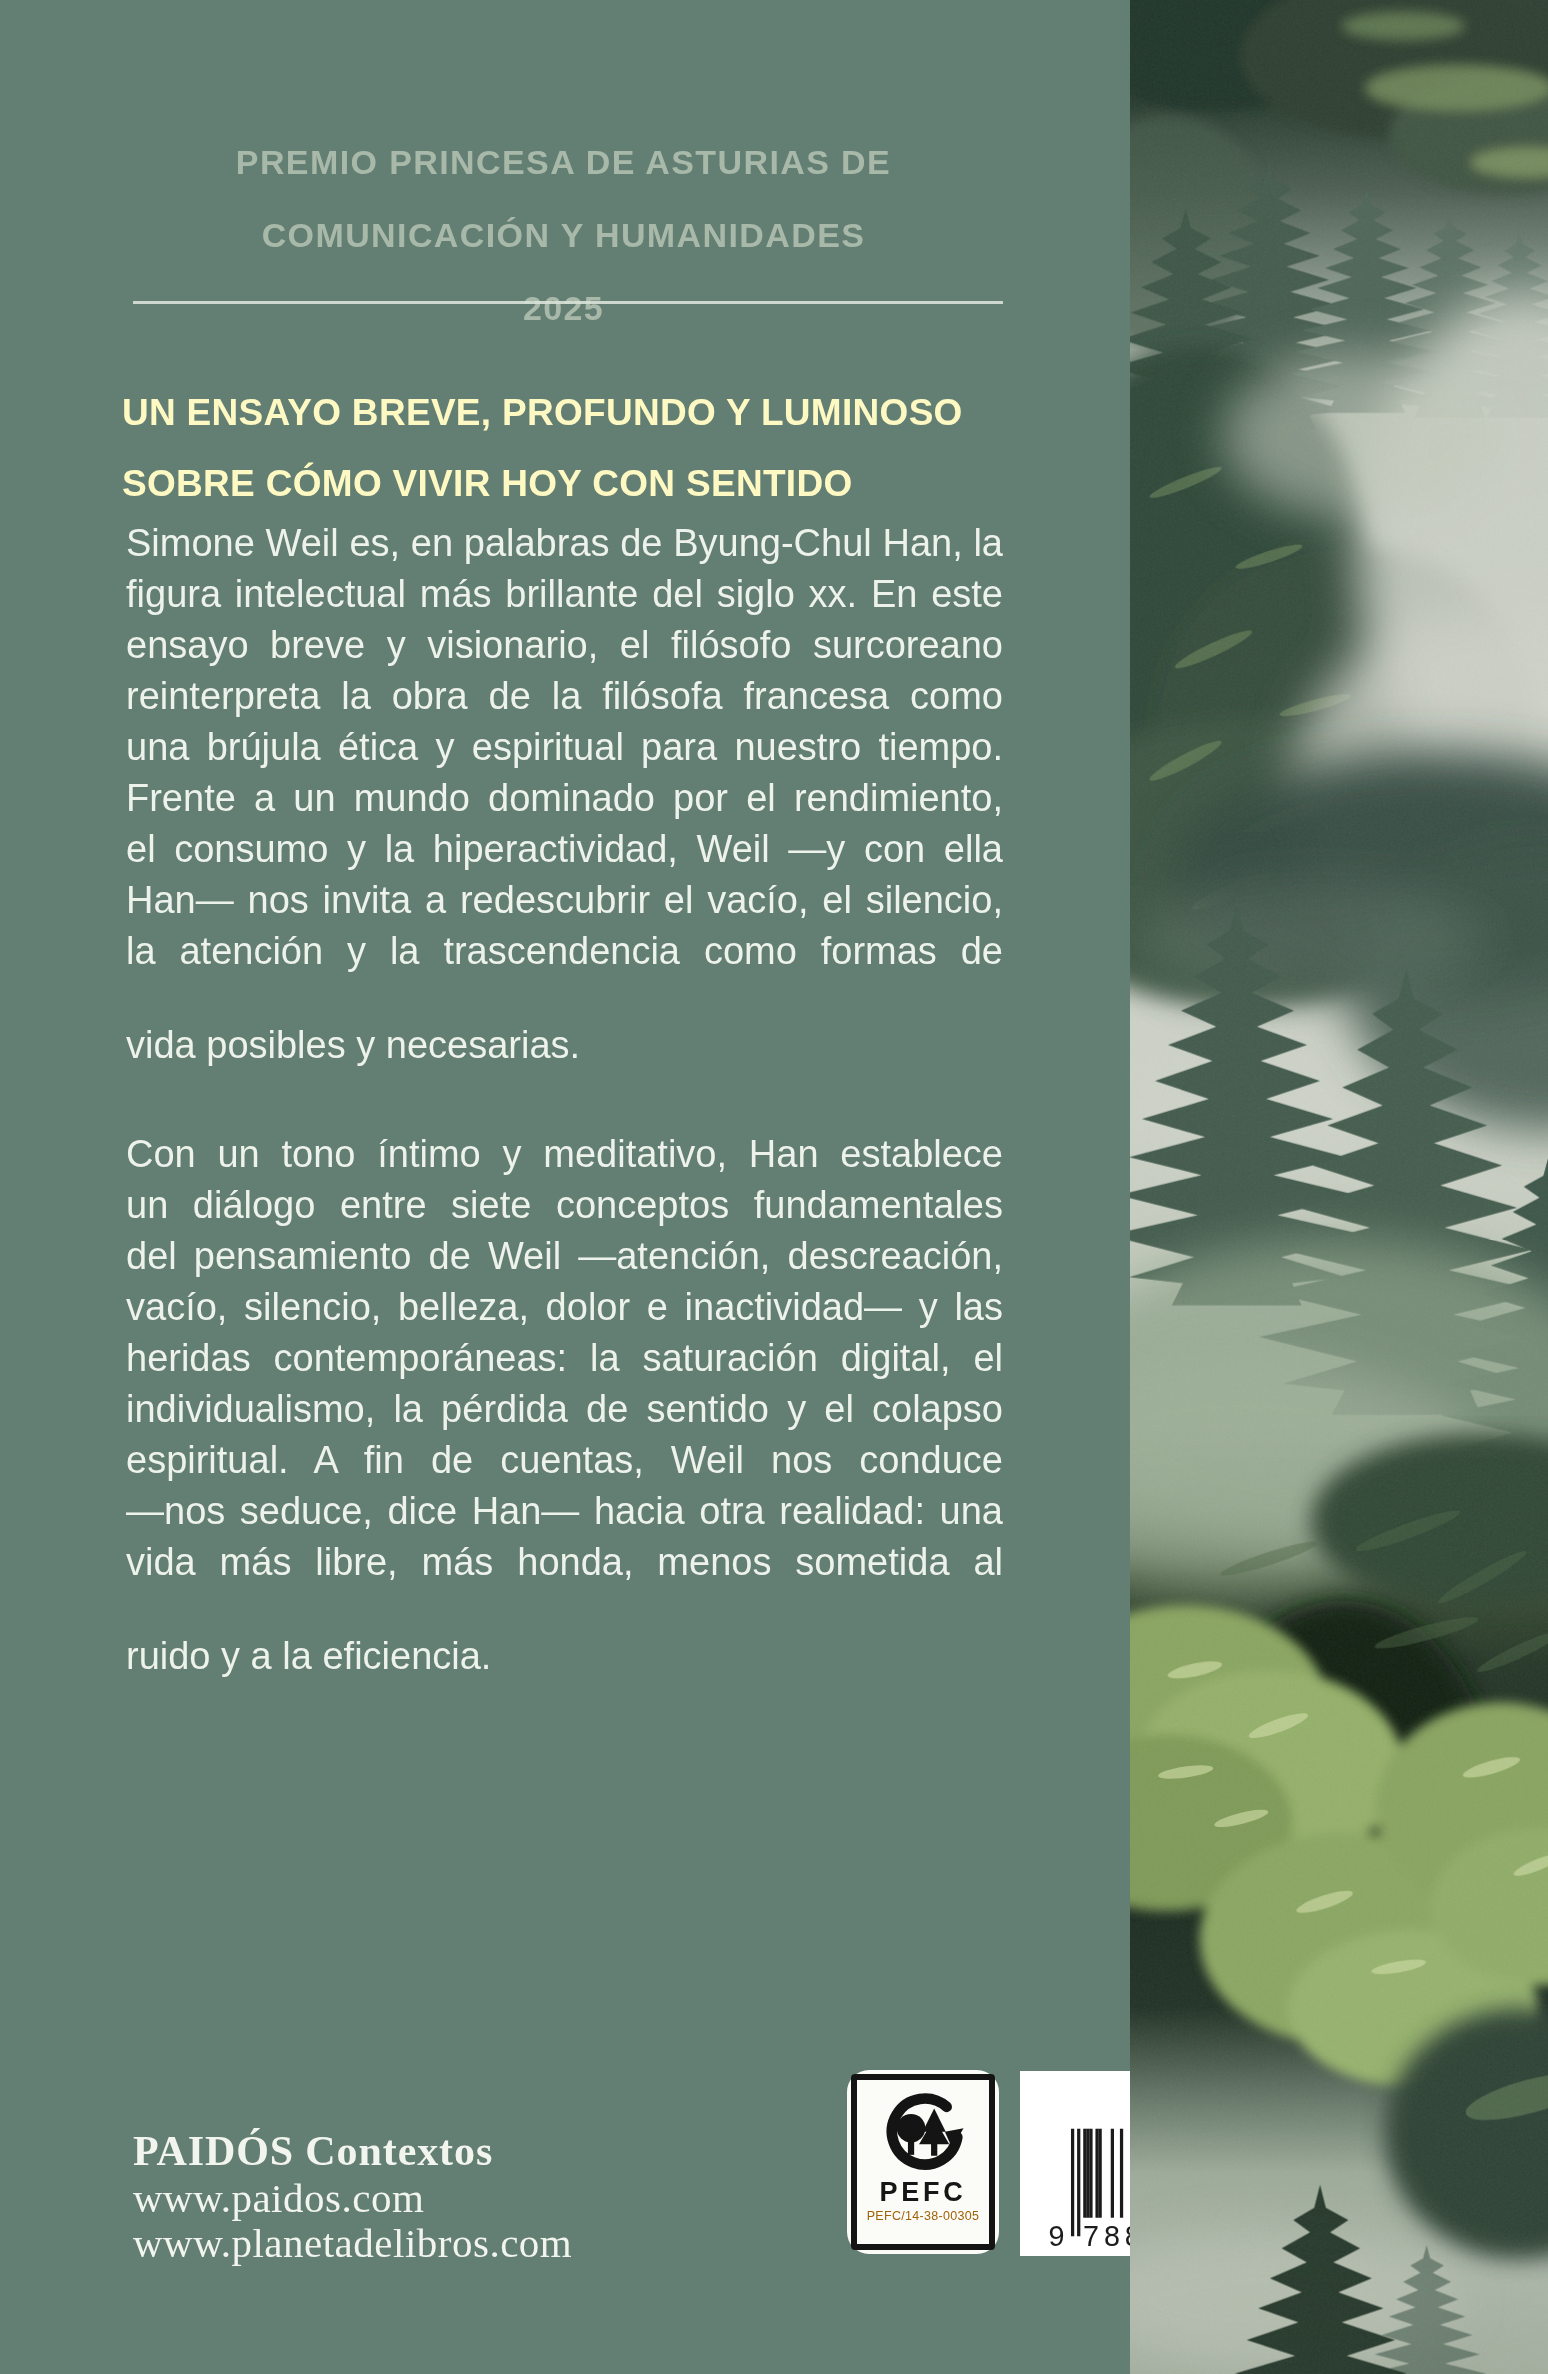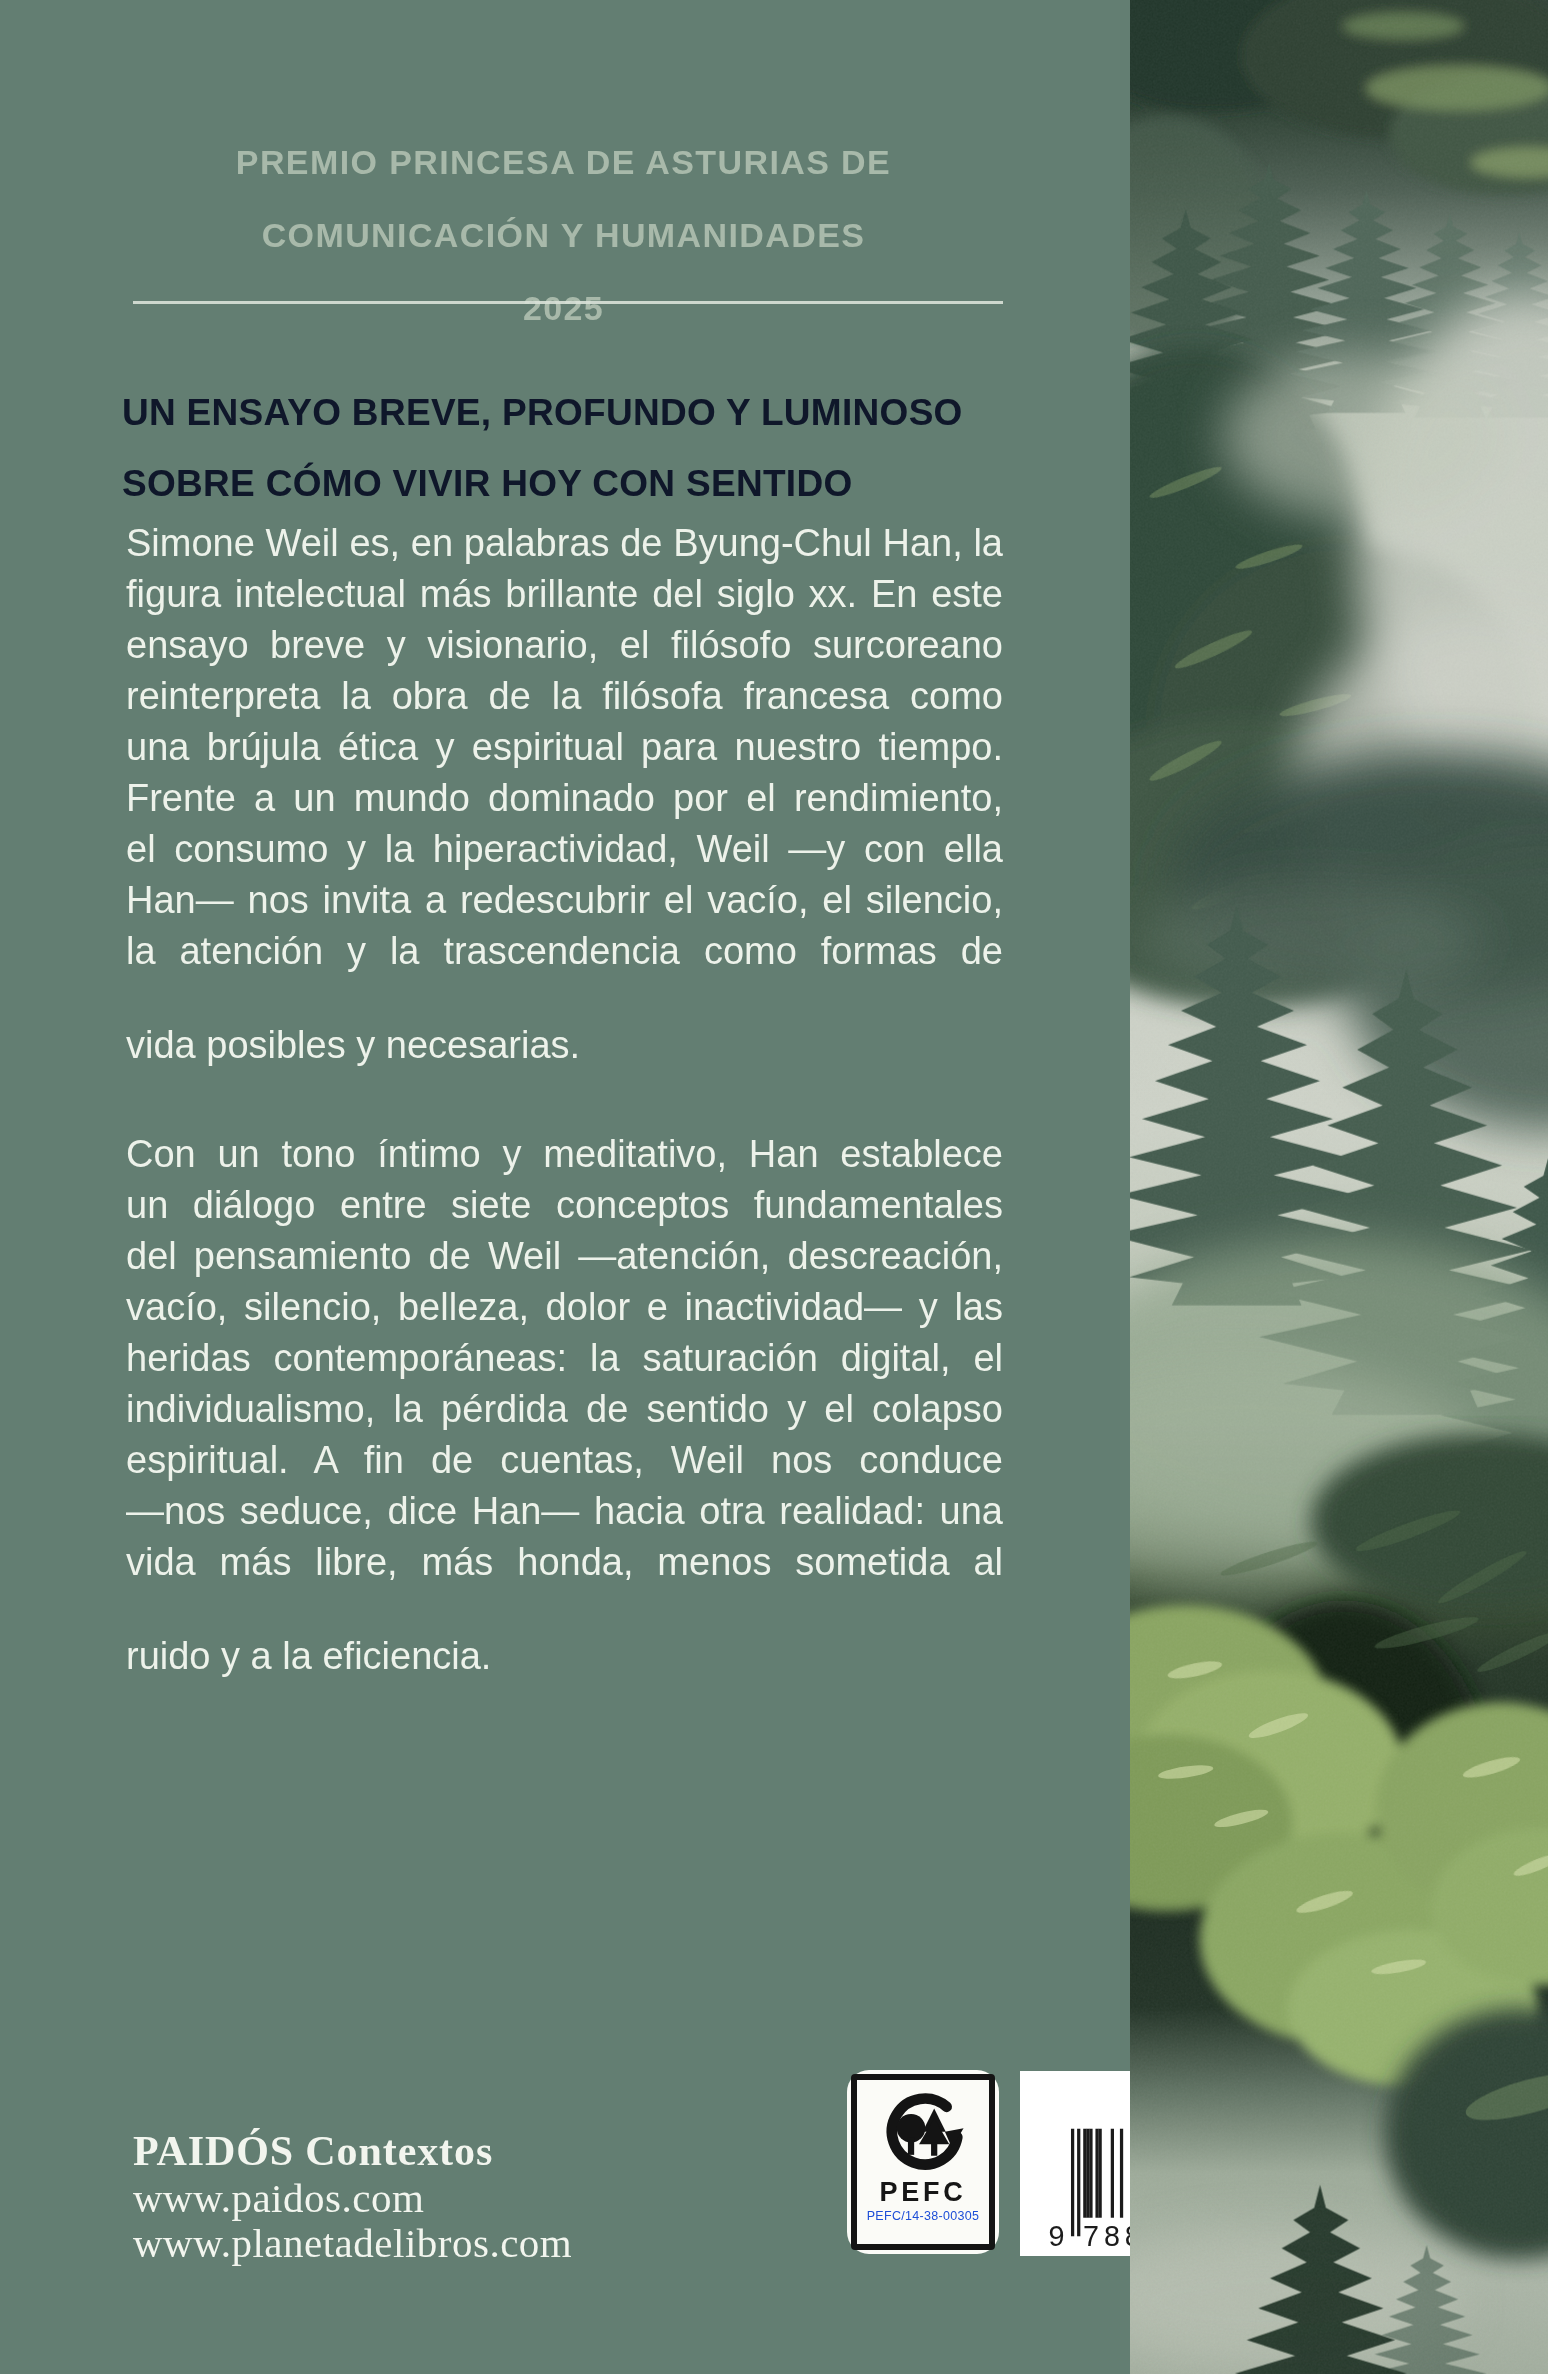--- a/index.html
+++ b/index.html
@@ -13,21 +13,21 @@
     position:absolute;left:125px;top:112px;width:877px;
     text-align:center;color:#a8b9aa;font-weight:bold;
     font-size:34px;line-height:45px;letter-spacing:1.4px;
   }
   .rule{
     position:absolute;left:133px;top:301px;width:870px;height:2.8px;
     background:#d9e2d8;opacity:.9;
   }
   .headline{
     position:absolute;left:122px;top:363px;width:895px;
-    color:#0f172a;font-weight:bold;font-size:37px;line-height:43px;letter-spacing:0.3px;
+    color:#fef9c3;font-weight:bold;font-size:37px;line-height:43px;letter-spacing:0.3px;
   }
   .body-copy{
     position:absolute;left:126px;top:518px;width:877px;
     color:#edf2ea;font-size:38px;line-height:51px;
   }
   .jpara{margin:0 0 58px 0;}
   .jpara .line{text-align:justify;text-align-last:justify;white-space:nowrap;}
   .jpara .line.last{text-align-last:left;margin-top:43px;}
   .award .line,.headline .line{white-space:nowrap;margin-top:28px;}
   .award .line{text-align:center;}
@@ -42,21 +42,21 @@
     position:absolute;left:847px;top:2070px;width:152px;height:184px;
     background:#fbfbf7;border-radius:22px;box-sizing:border-box;
   }
   .pefc-frame{
     position:absolute;left:3.7px;top:3.7px;right:3.7px;bottom:3.7px;
     border:6.5px solid #141414;border-radius:4px;
     display:flex;flex-direction:column;align-items:center;justify-content:flex-start;
     padding-top:9.3px;box-sizing:border-box;
   }
   .pefc-label{font-weight:bold;font-size:27px;letter-spacing:3.7px;color:#161616;line-height:28px;}
-  .pefc-cert{font-size:12.5px;color:#1d4ed8;letter-spacing:0.3px;margin-top:2.8px;}
+  .pefc-cert{font-size:12.5px;color:#a16207;letter-spacing:0.3px;margin-top:2.8px;}
   
   .barcode-box{
     position:absolute;left:1020px;top:2071px;width:368px;height:185px;
     background:#ffffff;
   }
   
   .forest{position:absolute;left:1130px;top:0;width:418px;height:2375px;}
 </style>
 </head>
 <body>

